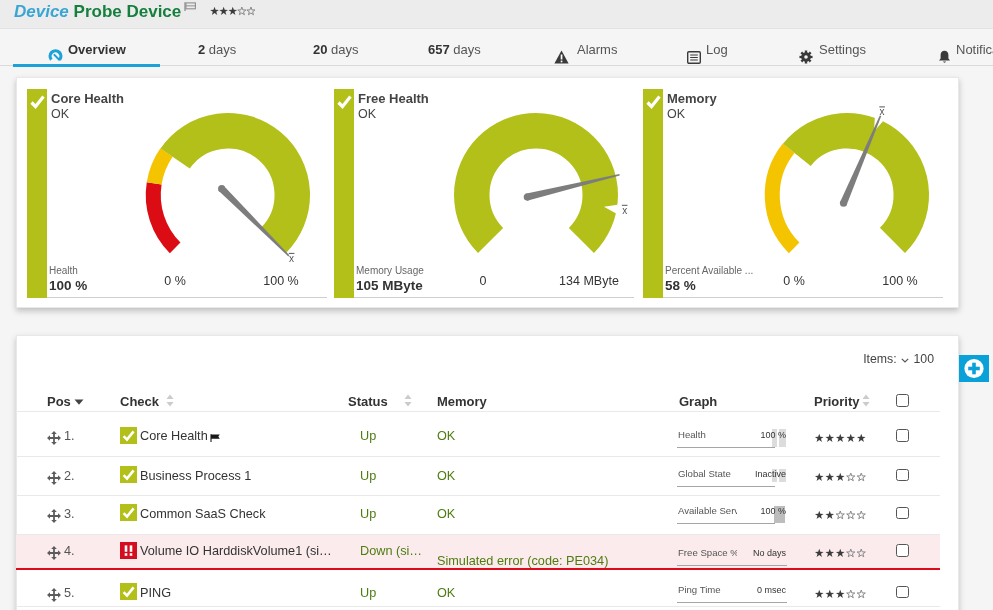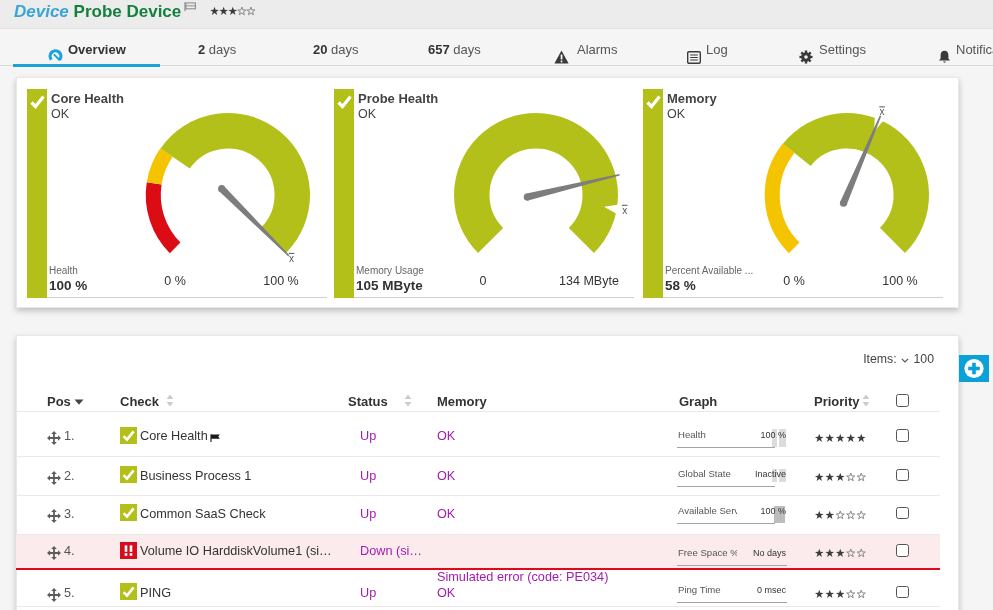--- a/index.html
+++ b/index.html
@@ -22,21 +22,21 @@
 .gbar { left:0; top:0; width:20px; height:209px; background:#b2c019; }
 .wtitle { left:24px; top:1.9px; font-size:13px; font-weight:bold; color:#444; }
 .wok { left:24px; top:17.5px; font-size:12.5px; color:#444; }
 .wcap { left:22px; top:176px; font-size:10px; color:#666; white-space:nowrap; }
 .wval { left:22px; top:189px; font-size:13.5px; font-weight:bold; color:#333; }
 .glab { top:185px; width:80px; text-align:center; font-size:12.5px; color:#333; }
 .gsvg { left:0; top:0; }
 #items { right:59px; top:351.5px; font-size:12.3px; color:#444; }
 #plus { left:959px; top:355px; width:30px; height:27px; background:#0aa1d9; }
 .hdr { top:395px; font-size:13px; line-height:13px; font-weight:bold; color:#333; white-space:nowrap; }
-.cell { font-size:12.7px; line-height:13px; color:#a21caf; white-space:nowrap; }
+.cell { font-size:12.7px; line-height:13px; color:#4d7c0f; white-space:nowrap; }
 .rowline { left:16px; width:924px; height:1px; background:#e9e9e9; }
 .cb { width:12.5px; height:12.5px; border:1.5px solid #555; border-radius:2.5px; background:#fff; }
 .gbox-label { font-size:9.6px; line-height:10px; color:#555; white-space:nowrap; }
 .gbox-val { font-size:9px; line-height:10px; color:#333; }
 .gaxis { height:1px; background:#a5a5a5; }
 </style>
 </head>
 <body>
 <div id="page">
   <div class="abs" id="band"></div>
@@ -107,21 +107,21 @@
     <div class="abs glab" style="left:108px">0 %</div>
     <div class="abs glab" style="left:214px">100 %</div>
     <div class="abs" style="left:20px;top:208px;width:280px;height:1px;background:#cfcfcf"></div>
   </div>
 
   <div class="abs widget" style="left:334px">
     <div class="abs gbar"></div>
     <svg class="abs" style="left:2px;top:5px" width="17" height="16" viewBox="0 0 17 16">
       <path d="M2.5 8.5 L6.5 12.5 L14.5 2.5" fill="none" stroke="#fff" stroke-width="3.2"></path>
     </svg>
-    <div class="abs wtitle">Probe Health</div>
+    <div class="abs wtitle">Free Health</div>
     <div class="abs wok">OK</div>
     <svg class="abs gsvg" width="300" height="209" viewBox="0 0 300 209">
         <path d="M 156.57 151.43 A 64.25 64.25 0 1 1 247.43 151.43" fill="none" stroke="#b2c019" stroke-width="35.5"></path>
         <polygon points="284.79,126.03 286.68,115.20 269.97,117.86" fill="#fff"></polygon>
         <circle cx="193.25" cy="108.11" r="3.55" fill="#7d7d7d"></circle>
         <polygon points="285.78,86.57 285.40,85.01 191.43,104.85 193.13,111.85" fill="#7d7d7d"></polygon>
         <text x="290.7" y="124.7" font-size="10" fill="#555" text-anchor="middle" font-family="Liberation Sans">x</text>
         <line x1="287.9" y1="116.3" x2="293.5" y2="116.3" stroke="#555" stroke-width="1"></line>
       </svg>
     <div class="abs wcap">Memory Usage</div>
@@ -275,21 +275,21 @@
 <div class="abs cell" style="left:64px;top:545.2px;color:#555">4.</div>
 <div class="abs" style="left:120px;top:541.5px"><svg width="17" height="17" viewBox="0 0 17 17">
         <rect width="17" height="17" fill="#d40e1e"></rect>
         <rect x="4.7" y="3.4" width="2.6" height="6.4" fill="#fff"></rect>
         <rect x="4.7" y="11.2" width="2.6" height="2.6" fill="#fff"></rect>
         <rect x="9.7" y="3.4" width="2.6" height="6.4" fill="#fff"></rect>
         <rect x="9.7" y="11.2" width="2.6" height="2.6" fill="#fff"></rect>
       </svg></div>
 <div class="abs cell" style="left:140px;top:545.2px;color:#333">Volume IO HarddiskVolume1 (si…</div>
 <div class="abs cell" style="left:360px;top:545.2px">Down (si…</div>
-<div class="abs cell" style="left:437px;top:571px">Simulated error (code: PE034)</div>
+<div class="abs cell" style="left:437px;top:555px">Simulated error (code: PE034)</div>
 <div class="abs gaxis" style="left:677px;top:565.0px;width:110px"></div>
 <div class="abs gbox-label" style="left:678px;top:548.0px;width:59px;overflow:hidden;height:12px">Free Space %</div>
 <div class="abs gbox-val" style="left:677px;top:548.0px;width:109px;text-align:right">No days</div>
 <div class="abs" style="left:814px;top:544.5px"><svg width="52" height="12" viewBox="0 0 52 12">
         <polygon points="5.25,1.75 6.32,4.83 9.58,4.89 6.98,6.86 7.92,9.98 5.25,8.12 2.58,9.98 3.52,6.86 0.92,4.89 4.18,4.83" fill="#3c3c3c"></polygon>
         <polygon points="15.75,1.75 16.82,4.83 20.08,4.89 17.48,6.86 18.42,9.98 15.75,8.12 13.08,9.98 14.02,6.86 11.42,4.89 14.68,4.83" fill="#3c3c3c"></polygon>
         <polygon points="26.25,1.75 27.32,4.83 30.58,4.89 27.98,6.86 28.92,9.98 26.25,8.12 23.58,9.98 24.52,6.86 21.92,4.89 25.18,4.83" fill="#3c3c3c"></polygon>
         <polygon points="36.75,2.00 37.76,4.91 40.84,4.97 38.39,6.83 39.28,9.78 36.75,8.02 34.22,9.78 35.11,6.83 32.66,4.97 35.74,4.91" fill="none" stroke="#8a8a8a" stroke-width="1"></polygon>
         <polygon points="47.25,2.00 48.26,4.91 51.34,4.97 48.89,6.83 49.78,9.78 47.25,8.02 44.72,9.78 45.61,6.83 43.16,4.97 46.24,4.91" fill="none" stroke="#8a8a8a" stroke-width="1"></polygon>
       </svg></div>

